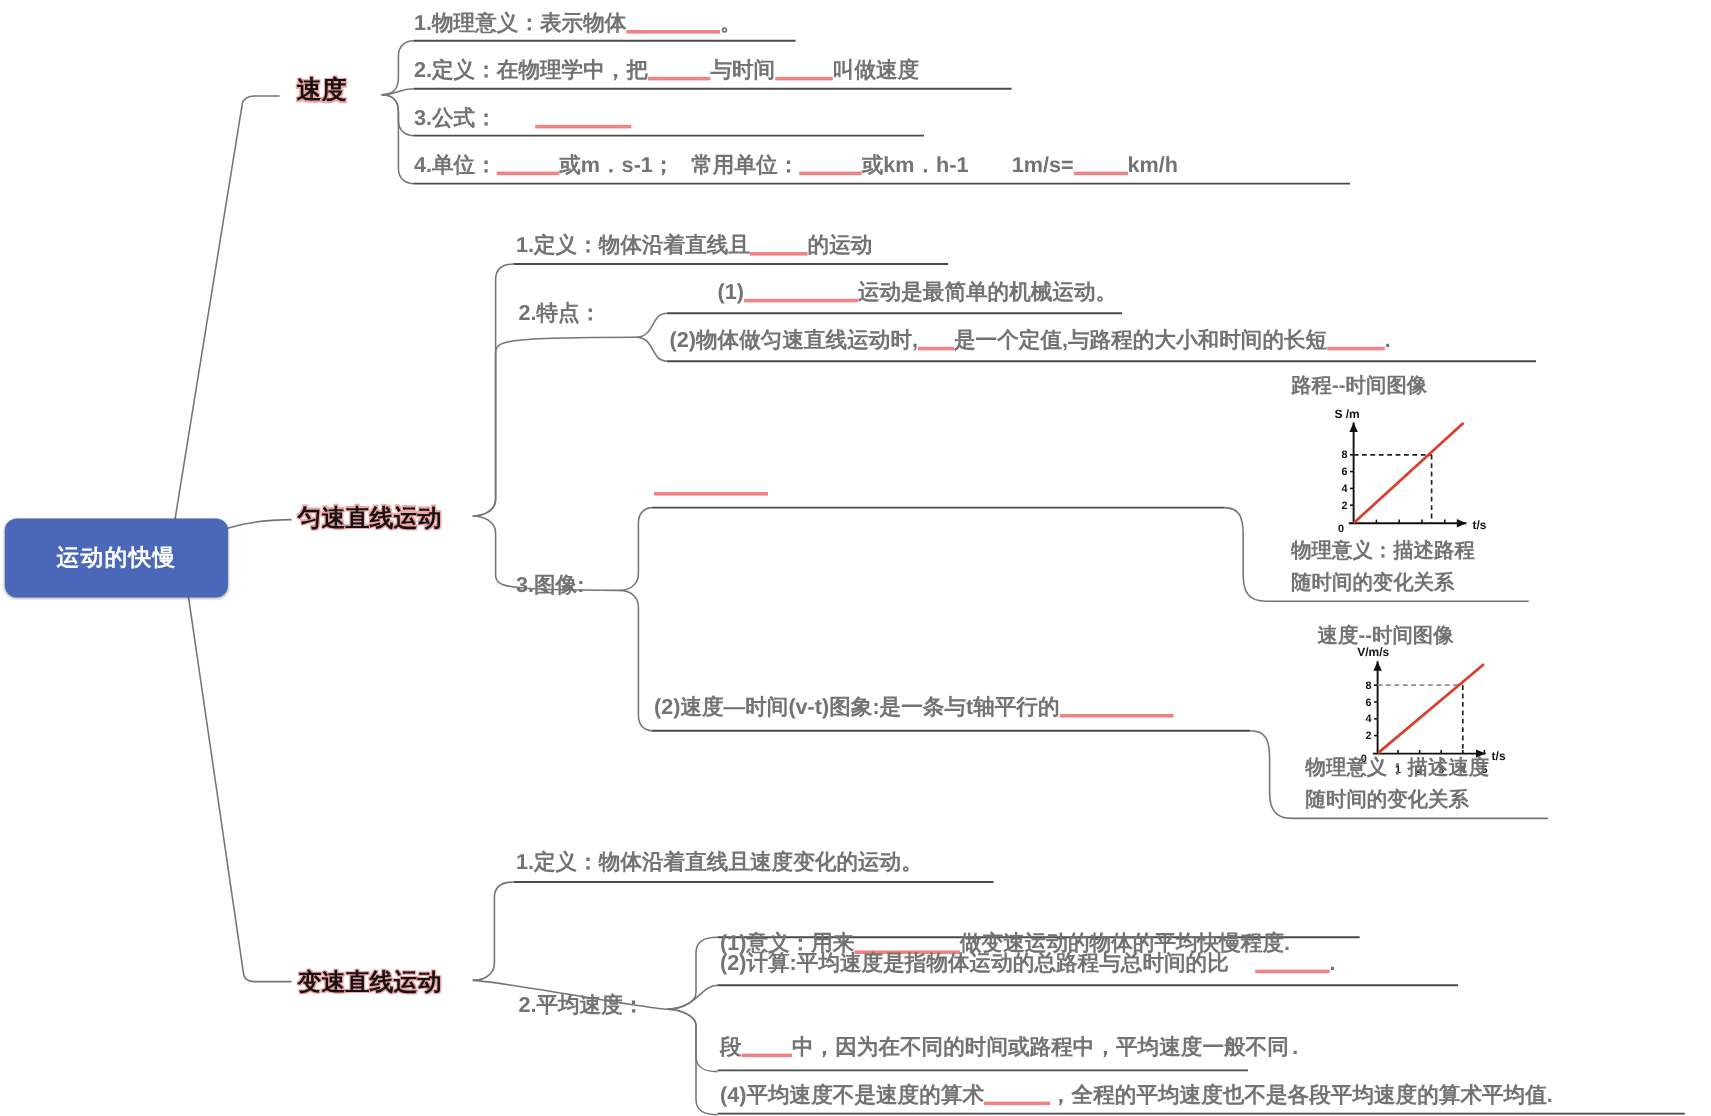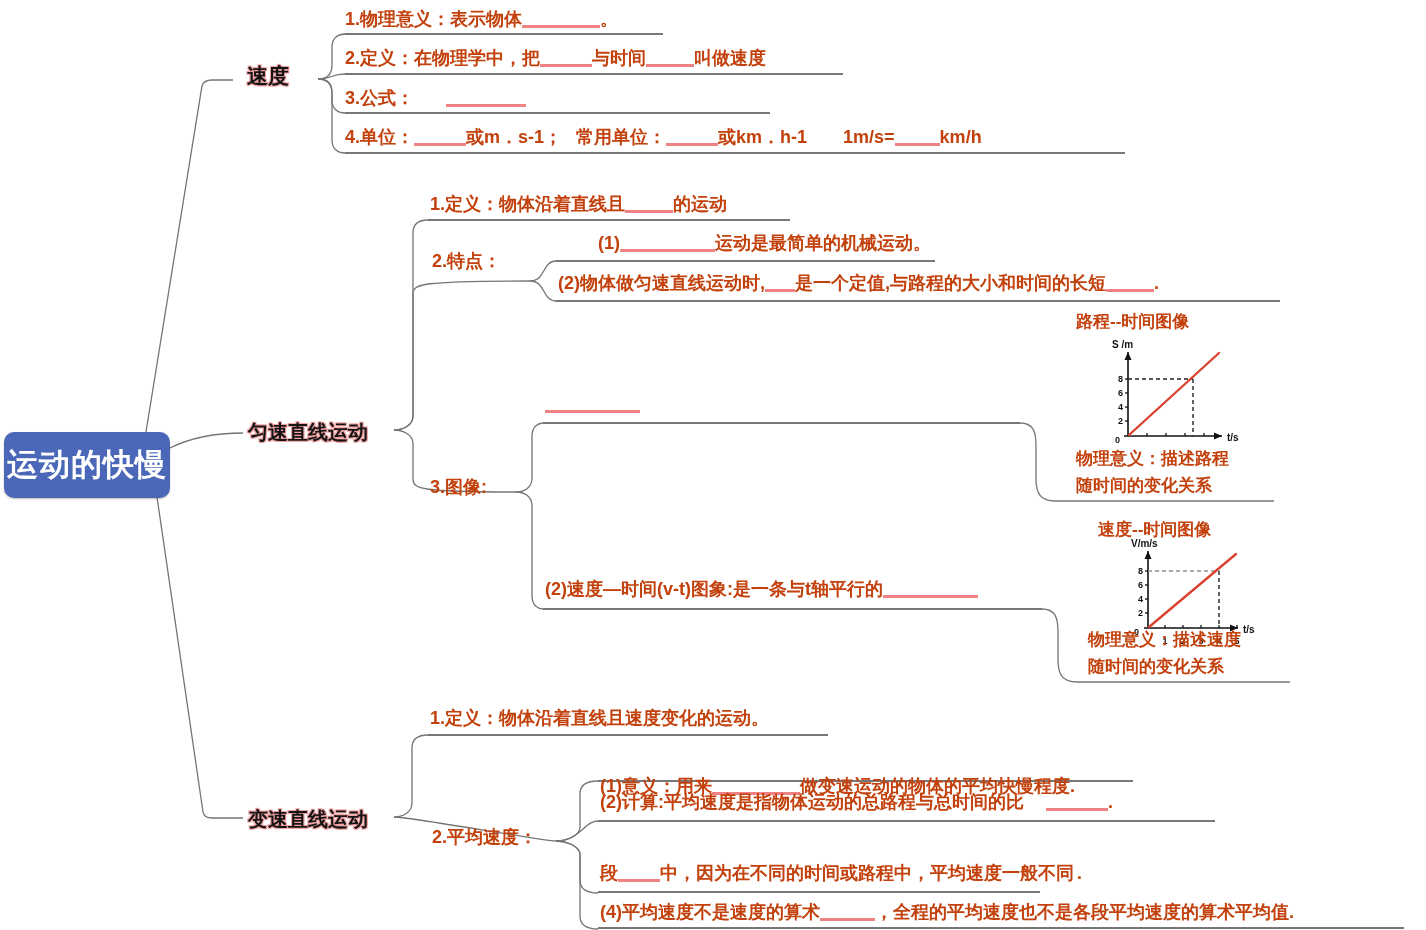--- a/index.html
+++ b/index.html
@@ -1,26 +1,26 @@
 <!DOCTYPE html>
 <html><head>
 <meta charset="utf-8">
 <style>
   html,body{margin:0;padding:0;background:#ffffff;}
   #stage{position:relative;width:1426px;height:930px;background:#ffffff;overflow:hidden;
          font-family:"Liberation Sans","DejaVu Sans",sans-serif;}
   #wires{position:absolute;left:0;top:0;width:1426px;height:930px;}
-  .node{position:absolute;font-weight:700;color:#c2410c;white-space:nowrap;line-height:1.25;}
+  .node{position:absolute;font-weight:700;color:#737373;white-space:nowrap;line-height:1.25;}
   .sz18{font-size:18px;}
   .sz17{font-size:17px;}
   .branch{font-size:20px;color:#141414;
           text-shadow:1px 1px 0 #f3a3a3,-1px -1px 0 #f3a3a3,1px -1px 0 #f3a3a3,-1px 1px 0 #f3a3a3;}
-  .rootbox{position:absolute;left:4px;top:432px;width:166px;height:66px;background:#4a67b8;
+  .rootbox{position:absolute;left:4px;top:432px;width:186px;height:66px;background:#4a67b8;
            border-radius:10px;display:flex;align-items:center;justify-content:center;
-           color:#ffffff;font-size:31px;font-weight:700;letter-spacing:1px;
+           color:#ffffff;font-size:19px;font-weight:700;letter-spacing:1px;
            box-shadow:0 1px 2px rgba(0,0,0,.25);}
   .blank{display:inline-block;border-bottom:3px solid #ef8383;height:.85em;vertical-align:-3px;}
   .sp{display:inline-block;height:1px;}
   .seg{display:inline;}
 </style>
 </head>
 <body>
 <div id="stage">
 
 <svg id="wires" xmlns="http://www.w3.org/2000/svg" viewBox="0 0 1426 930">

